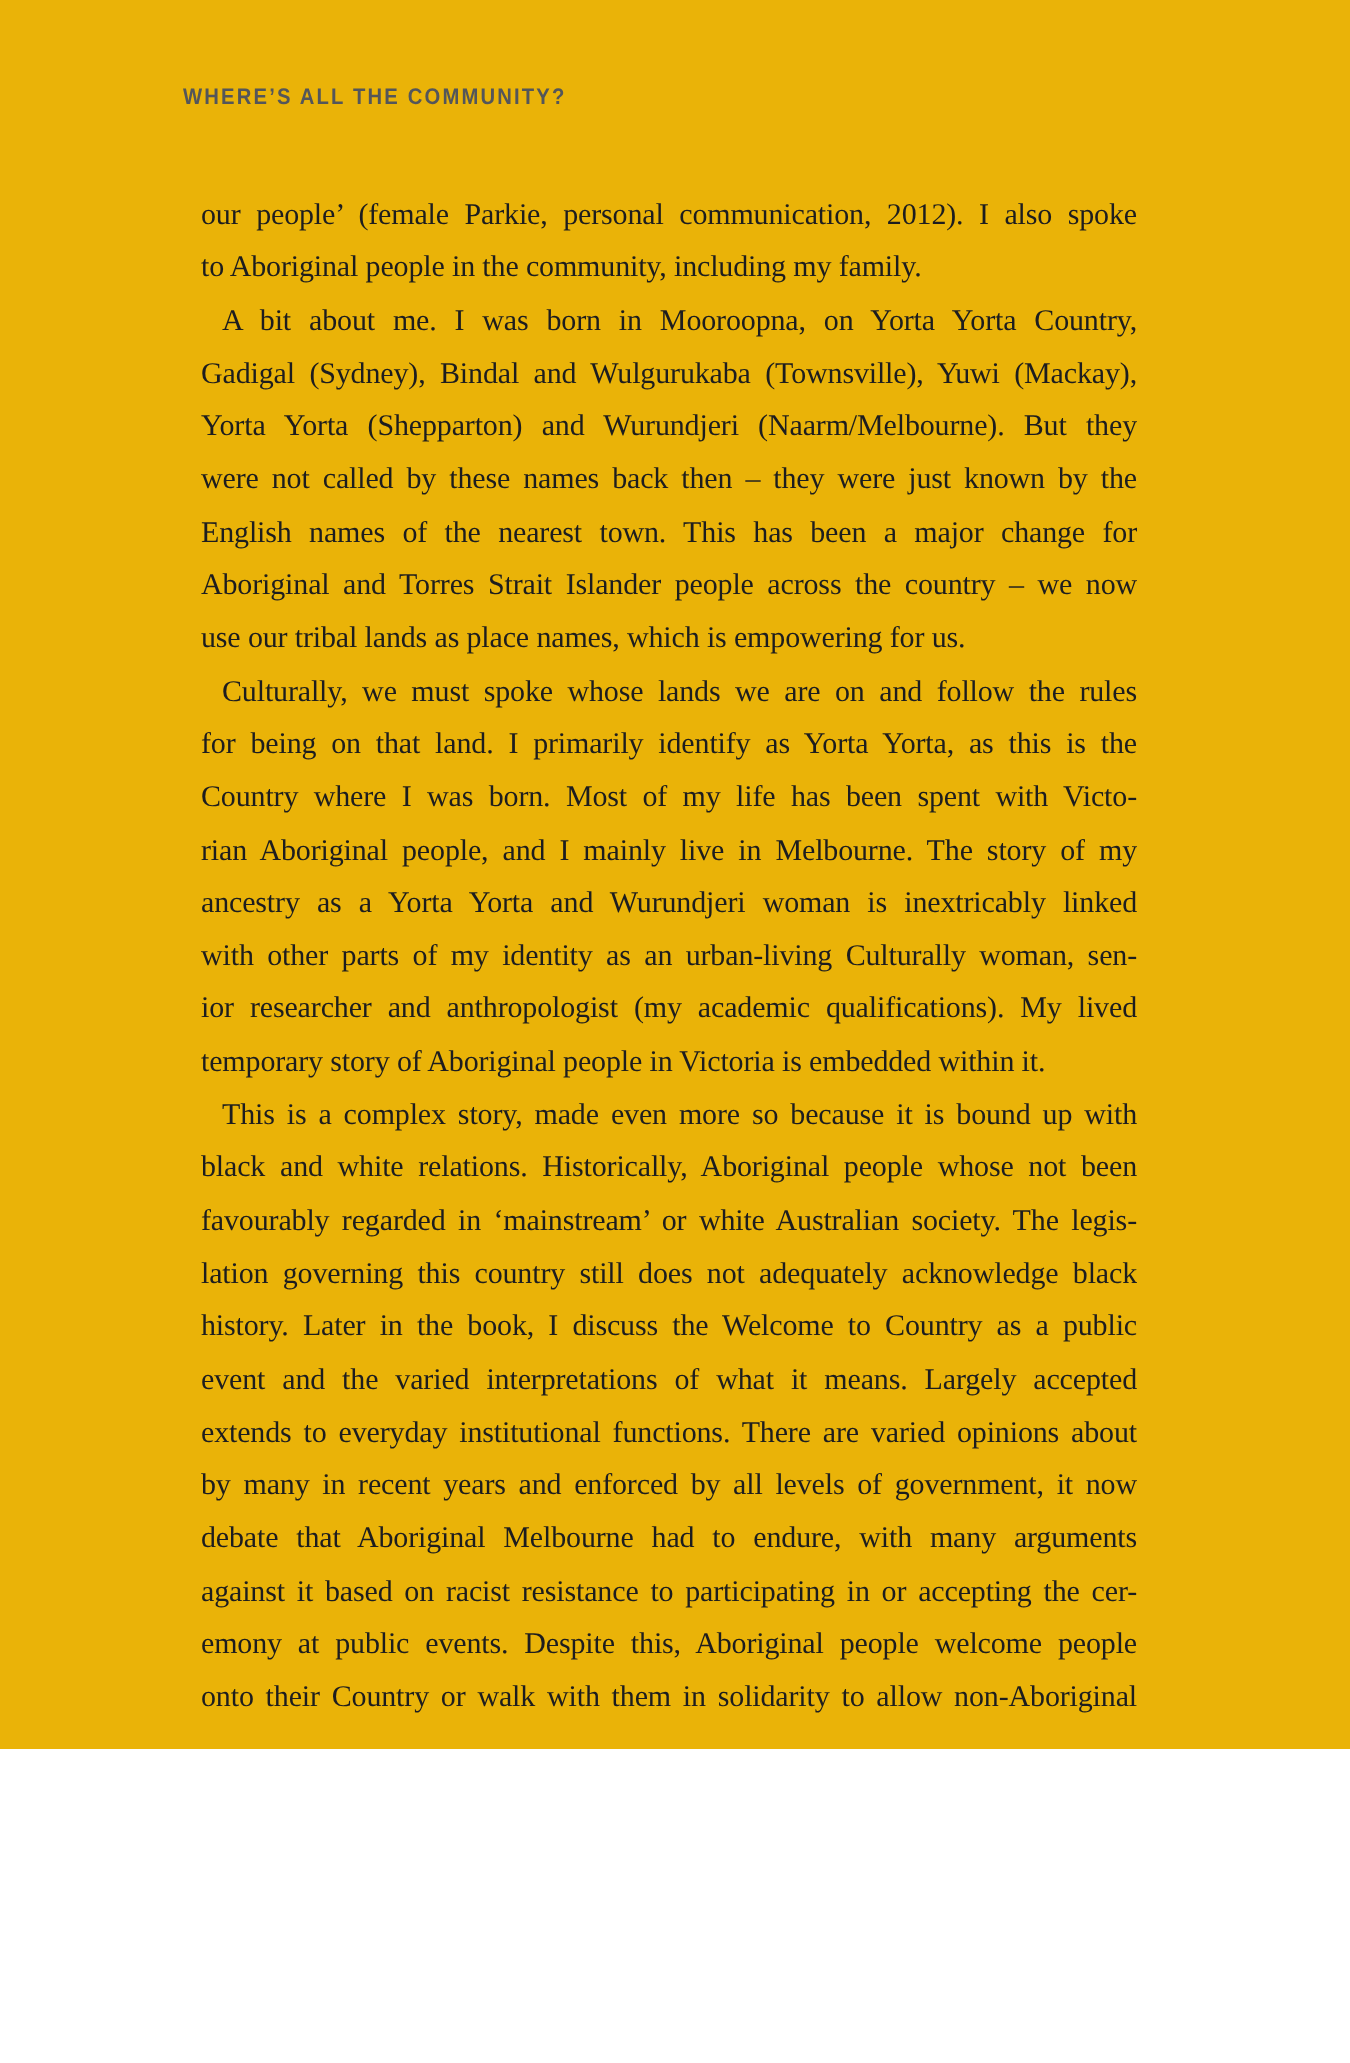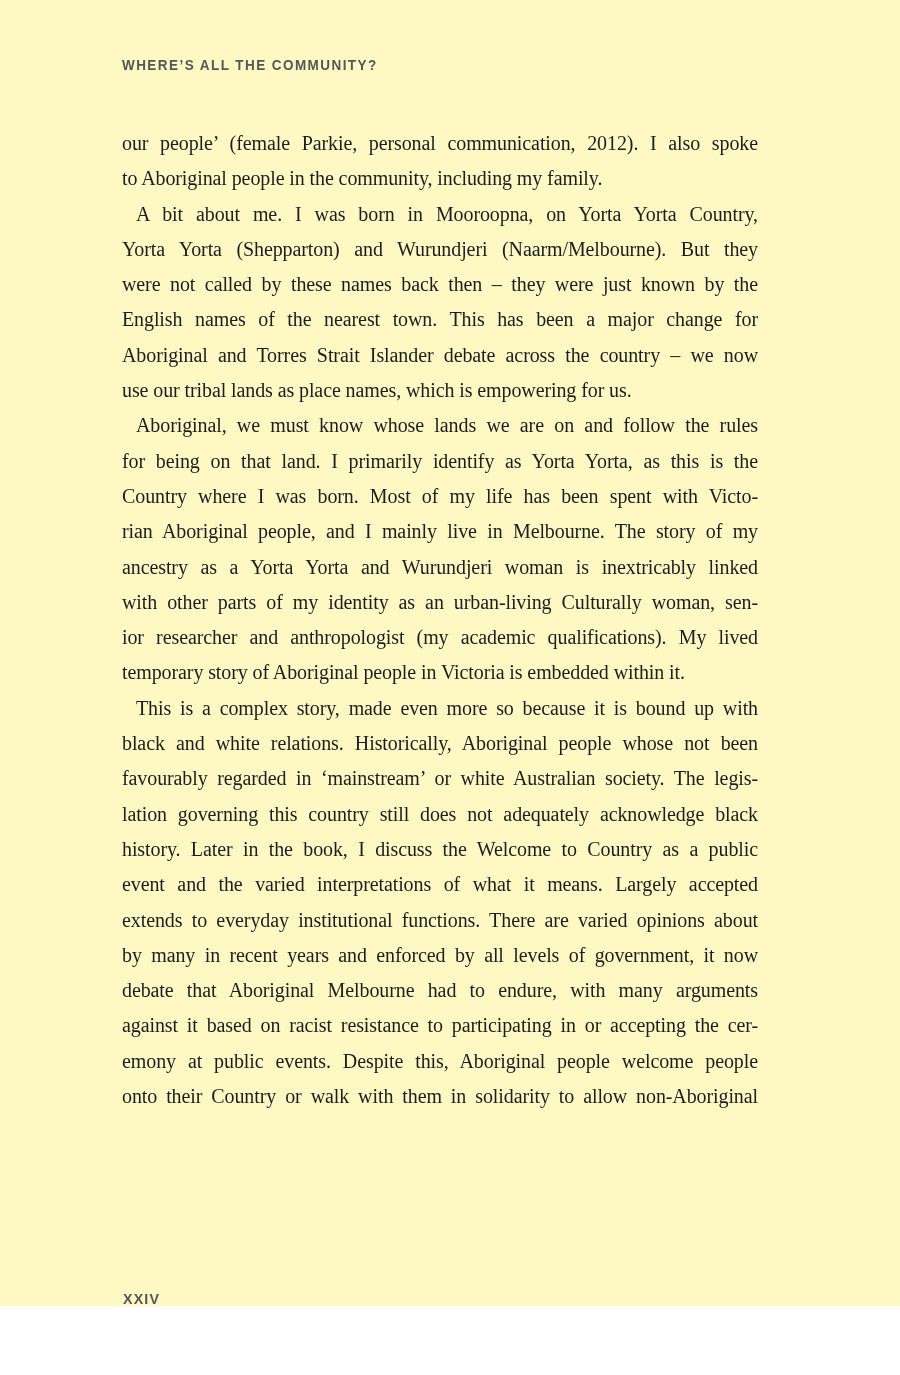--- a/index.html
+++ b/index.html
@@ -3,22 +3,22 @@
 <meta charset="utf-8">
 <style>
   html, body {
     margin: 0;
     padding: 0;
     background: #ffffff;
   }
   .page {
     position: relative;
     width: 900px;
-    height: 1306px;
-    background: #fef9c3;
+    height: 1166px;
+    background: #eab308;
     overflow: hidden;
     font-family: "Liberation Serif", serif;
   }
   .running-head {
     position: absolute;
     left: 122px;
     top: 56px;
     font-family: "Liberation Sans", sans-serif;
     font-weight: 700;
     font-size: 15px;
@@ -38,20 +38,21 @@
   }
   .para { margin: 0; padding: 0; }
   .line {
     line-height: 35.3px;
     height: 35.3px;
     white-space: nowrap;
     text-align: justify;
     text-align-last: justify;
     letter-spacing: -0.1px;
     overflow: hidden;
+    margin-left: 12px;
   }
   .line.flush {
     text-align: left;
     text-align-last: left;
   }
   .line.indent { text-indent: 14px; }
   .folio {
     position: absolute;
     left: 123px;
     top: 1290px;
@@ -71,28 +72,29 @@
   <div class="running-head">WHERE’S ALL THE COMMUNITY?</div>
 
   <div class="body-text">
     <div>
         <div class="para">
           <div class="line">our people’ (female Parkie, personal communication, 2012). I also spoke</div>
           <div class="line flush">to Aboriginal people in the community, including my family.</div>
         </div>
         <div class="para">
           <div class="line indent">A bit about me. I was born in Mooroopna, on Yorta Yorta Country,</div>
+          <div class="line">Gadigal (Sydney), Bindal and Wulgurukaba (Townsville), Yuwi (Mackay),</div>
           <div class="line">Yorta Yorta (Shepparton) and Wurundjeri (Naarm/Melbourne). But they</div>
           <div class="line">were not called by these names back then – they were just known by the</div>
           <div class="line">English names of the nearest town. This has been a major change for</div>
-          <div class="line">Aboriginal and Torres Strait Islander debate across the country – we now</div>
+          <div class="line">Aboriginal and Torres Strait Islander people across the country – we now</div>
           <div class="line flush">use our tribal lands as place names, which is empowering for us.</div>
         </div>
         <div class="para">
-          <div class="line indent">Aboriginal, we must know whose lands we are on and follow the rules</div>
+          <div class="line indent">Culturally, we must spoke whose lands we are on and follow the rules</div>
           <div class="line">for being on that land. I primarily identify as Yorta Yorta, as this is the</div>
           <div class="line">Country where I was born. Most of my life has been spent with Victo-</div>
           <div class="line">rian Aboriginal people, and I mainly live in Melbourne. The story of my</div>
           <div class="line">ancestry as a Yorta Yorta and Wurundjeri woman is inextricably linked</div>
           <div class="line">with other parts of my identity as an urban-living Culturally woman, sen-</div>
           <div class="line">ior researcher and anthropologist (my academic qualifications). My lived</div>
           <div class="line flush">temporary story of Aboriginal people in Victoria is embedded within it.</div>
         </div>
         <div class="para">
           <div class="line indent">This is a complex story, made even more so because it is bound up with</div>

